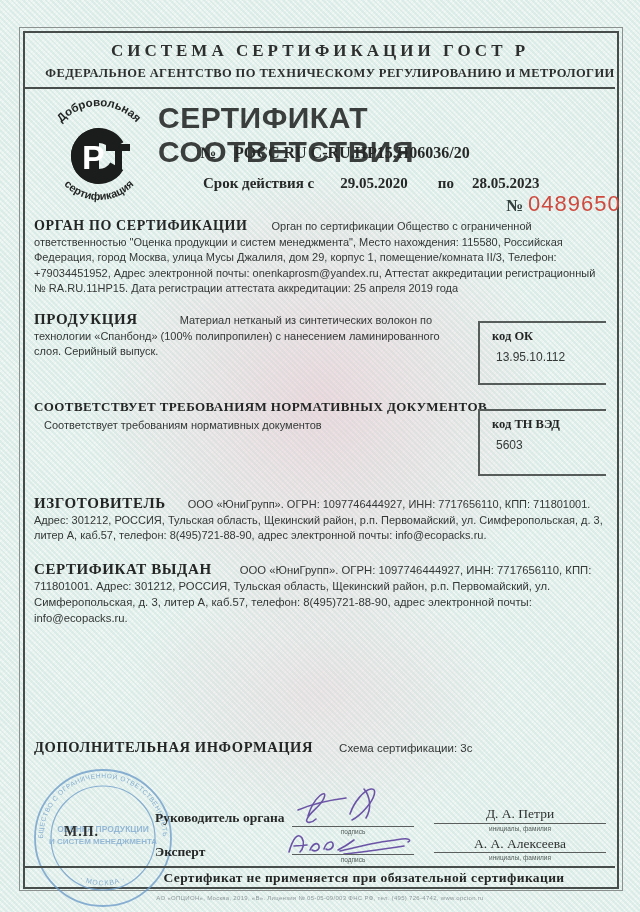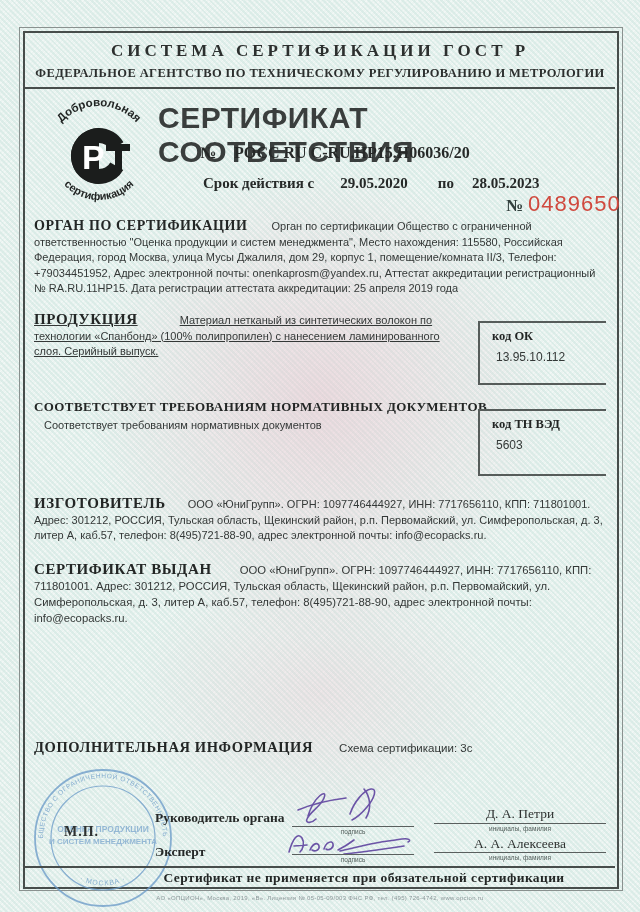--- a/index.html
+++ b/index.html
@@ -12,42 +12,42 @@
       radial-gradient(ellipse 42% 22% at 50% 76%, rgba(233,200,209,.35), rgba(233,200,209,0) 70%),
       repeating-linear-gradient(45deg, rgba(199,227,220,.45) 0 2px, rgba(255,255,255,0) 2px 4px),
       repeating-linear-gradient(-45deg, rgba(255,255,255,.35) 0 1px, rgba(255,255,255,0) 1px 3px);
   }
   .abs{position:absolute;}
   .frame-outer{left:19px;top:27px;width:602px;height:862px;border:1px solid #8a918f;}
   .frame-inner{left:23px;top:31px;width:592px;height:854px;border:2px solid #474d4b;}
   .hdr1{left:25px;top:41px;width:590px;text-align:center;font-family:"Liberation Serif",serif;
         font-weight:bold;font-size:17px;letter-spacing:4px;color:#2c2f2e;}
   .hdr2{left:25px;top:66px;width:590px;text-align:center;font-family:"Liberation Serif",serif;
-        font-weight:bold;font-size:12.5px;letter-spacing:.4px;color:#2c2f2e;}
+        font-weight:bold;font-size:12.5px;letter-spacing:.4px;color:#2c2f2e;padding-left:10px;}
   .rule{height:2px;background:#474d4b;}
   .hdr-sep{left:25px;top:87px;width:590px;}
   .title{left:158px;top:101px;width:456px;text-align:left;font-weight:bold;font-size:30px;
          letter-spacing:.5px;color:#3a3e3d;}
   .numline{left:200px;top:144px;font-family:"Liberation Serif",serif;font-weight:bold;font-size:16px;color:#262928;}
   .numline .no{margin-right:18px;}
   .validity{left:203px;top:175px;font-family:"Liberation Serif",serif;font-weight:bold;font-size:15px;color:#262928;}
   .validity .d1{margin-left:26px;}
   .validity .po{margin-left:30px;}
   .validity .d2{margin-left:18px;}
   .serial{left:506px;top:191px;}
   .serial .no{font-family:"Liberation Serif",serif;font-weight:bold;font-size:17px;color:#33403e;}
   .serial .digits{font-size:22px;letter-spacing:1px;color:#d0493e;margin-left:5px;}
   .sec{line-height:15.5px;font-size:11px;color:#33373б;}
   .sec{color:#34383 7;}
   .sec, .lines{font-size:11px;line-height:15.5px;color:#343837;}
   .sh{font-family:"Liberation Serif",serif;font-weight:bold;font-size:14px;letter-spacing:.6px;color:#23262 5;}
   .sh{color:#232625;}
   .organ{left:34px;top:218px;width:572px;}
   .organ .sh{margin-right:24px;}
-  .product{left:34px;top:312px;width:432px;text-decoration:underline;}
+  .product{left:34px;top:312px;width:432px;}
   .product .sh{font-size:15px;margin-right:42px;}
   .code-box{border-top:2px solid #565c5a;border-left:2px solid #565c5a;border-bottom:2px solid #565c5a;}
   .box-ok{left:478px;top:321px;width:126px;height:60px;}
   .box-tnved{left:478px;top:409px;width:126px;height:63px;}
   .code-label{font-family:"Liberation Serif",serif;font-weight:bold;font-size:12.5px;margin:6px 0 0 12px;color:#232625;}
   .code-value{font-size:12px;margin:6px 0 0 16px;color:#343837;}
   .conf-h{left:34px;top:399px;width:560px;font-family:"Liberation Serif",serif;font-weight:bold;
           font-size:13px;letter-spacing:.4px;color:#232625;}
   .conf-lines{left:44px;top:418px;width:425px;}
   .manufacturer{left:34px;top:496px;width:574px;}

